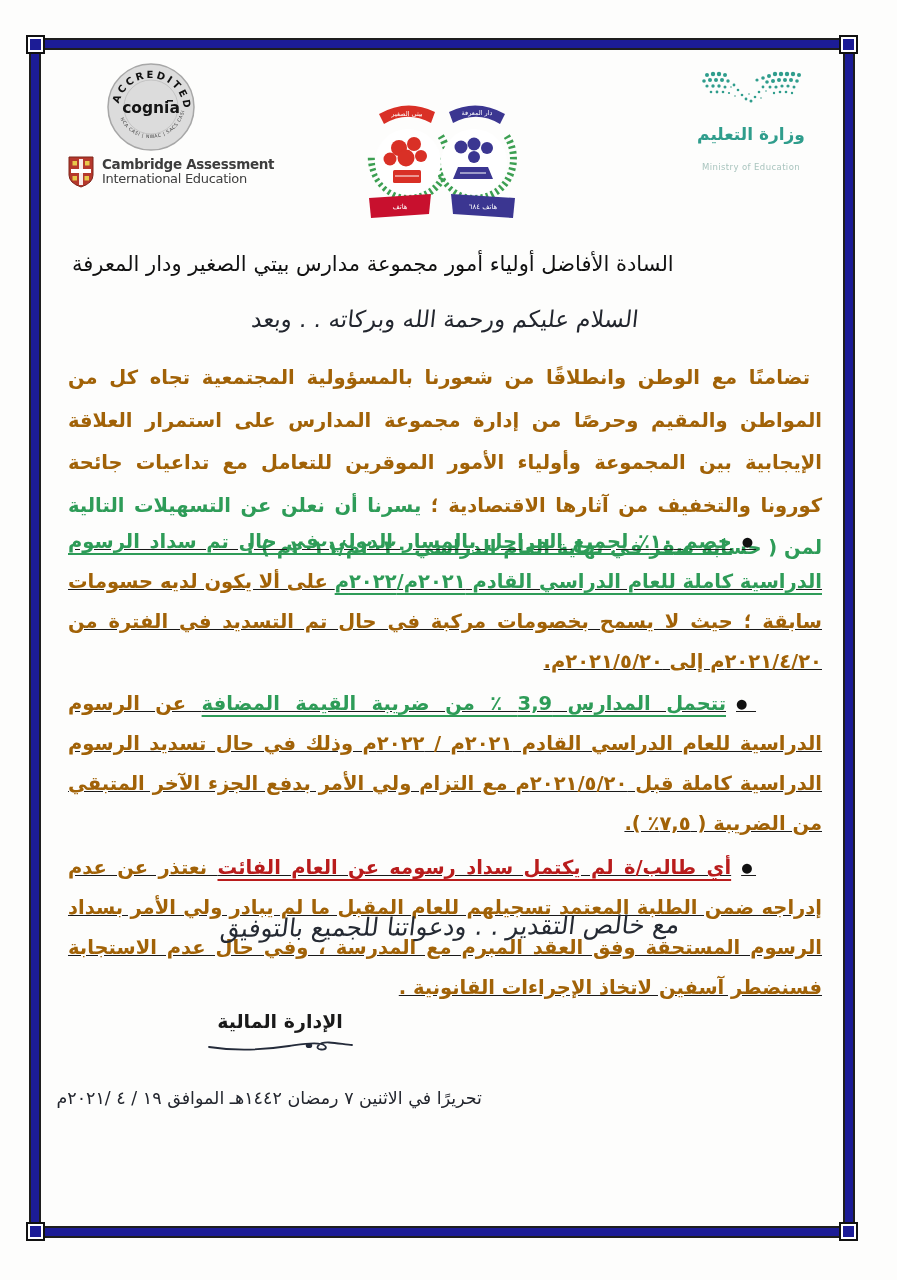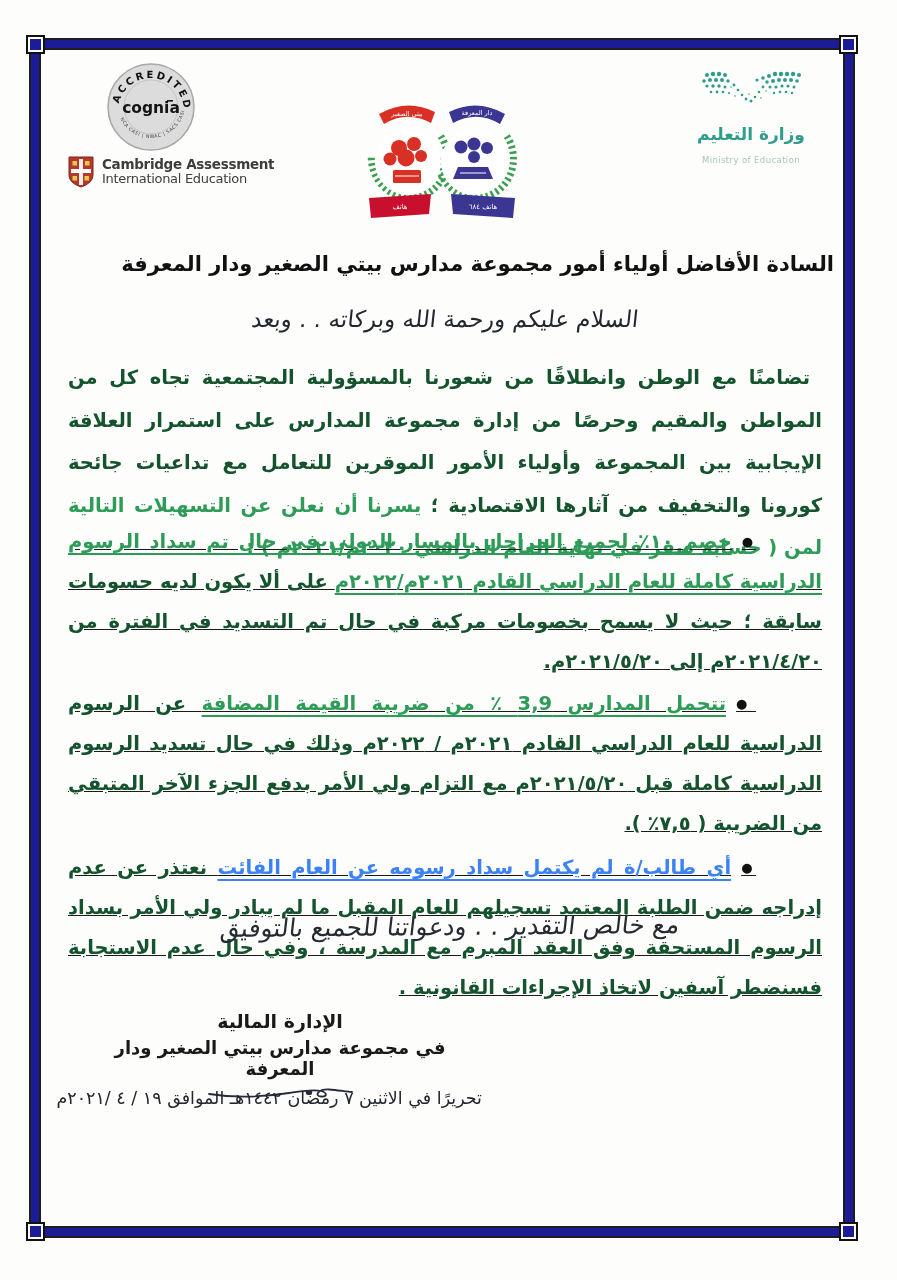--- a/index.html
+++ b/index.html
@@ -21,46 +21,46 @@
   .c-bl{left:-13px;bottom:-13px}.c-br{right:-13px;bottom:-13px}
 
   
   .cognia{position:absolute;left:106px;top:62px;width:90px;height:90px;}
   .cambridge{position:absolute;left:68px;top:152px;width:210px;height:40px;display:flex;gap:8px;align-items:center;}
   .cam-text{line-height:1.1;color:#3d3d3d;font-weight:bold;font-size:13.5px;letter-spacing:-0.3px;}
   .cam-text .l2{font-weight:normal;font-size:13px;}
   .school-logo{position:absolute;left:361px;top:90px;width:162px;height:138px;}
   .ministry{position:absolute;left:676px;top:70px;width:150px;height:80px;text-align:center;}
   .ministry .ar{font-size:17px;font-weight:bold;color:#2f9d8c;margin-top:14px;letter-spacing:0.5px;}
-  .ministry .en{font-size:8.5px;color:#a9c4be;margin-top:11px;letter-spacing:0.4px;}
+  .ministry .en{font-size:8.5px;color:#a9c4be;margin-top:18px;letter-spacing:0.4px;}
   .title{
-    position:absolute;left:80px;top:252px;width:754px;direction:rtl;
-    text-align:right;font-size:21px;font-weight:bold;color:#111;
+    position:absolute;left:72px;top:252px;width:754px;direction:rtl;
+    text-align:left;font-size:21px;font-weight:normal;color:#111;
   }
   .greeting{
     position:absolute;left:68px;top:306px;width:754px;direction:rtl;text-align:center;
     font-size:23px;color:#22262e;transform:skewX(-6deg);
   }
   .intro{
     position:absolute;left:68px;top:357px;width:754px;direction:rtl;
     text-align:justify;font-size:19.5px;font-weight:bold;line-height:42.5px;
     text-indent:12px;
   }
   .bullets{position:absolute;left:68px;top:522px;width:754px;direction:rtl;text-decoration:underline;}
   .bullet-para{
     text-align:justify;font-size:19.5px;font-weight:bold;line-height:40px;
     text-indent:66px;margin:0 0 2px 0;
   }
   .bullet-para.last{margin-top:4px;}
   .bdot{font-size:13px;vertical-align:2px;padding-left:10px;color:#111;}
   .run{}
-  .k{color:#14532d;}
+  .k{color:#a16207;}
   .g{color:#2e9c58;}
   .gu{color:#2e9c58;text-decoration:underline;text-decoration-thickness:2px;text-underline-offset:5px;}
-  .ru{color:#3b82f6;text-decoration:underline;text-decoration-thickness:2px;text-underline-offset:5px;}
+  .ru{color:#b91c1c;text-decoration:underline;text-decoration-thickness:2px;text-underline-offset:5px;}
   .closing{
     position:absolute;left:120px;top:912px;width:660px;direction:rtl;text-align:center;
     font-size:25px;color:#252a33;transform:skewX(-7deg) rotate(-0.5deg);
   }
   .signature{position:absolute;left:88px;top:1010px;width:384px;text-align:center;direction:rtl;}
   .signature .dept{font-size:19px;font-weight:bold;}
   .signature .org{font-size:18px;font-weight:bold;margin-top:5px;}
   .signature .squiggle{margin:2px auto 0 auto;display:block;}
   .sig-date{
     position:absolute;left:92px;top:1088px;width:390px;direction:rtl;text-align:right;
@@ -223,19 +223,18 @@
 <div class="bullets">
   <div class="bullet-para"><span class="bdot">●</span><span><span class="run gu">خصم ١٠٪ لجميع المراحل بالمسار الدولي في حال تم سداد الرسوم الدراسية كاملة للعام الدراسي القادم ٢٠٢١م/٢٠٢٢م</span><span class="run k"> على ألا يكون لديه حسومات سابقة ؛ حيث لا يسمح بخصومات مركبة في حال تم التسديد في الفترة من ٢٠٢١/٤/٢٠م إلى ٢٠٢١/٥/٢٠م.</span></span></div>
   <div class="bullet-para"><span class="bdot">●</span><span><span class="run gu">تتحمل المدارس 3,9 ٪ من ضريبة القيمة المضافة</span><span class="run k"> عن الرسوم الدراسية للعام الدراسي القادم ٢٠٢١م / ٢٠٢٢م وذلك في حال تسديد الرسوم الدراسية كاملة قبل ٢٠٢١/٥/٢٠م مع التزام ولي الأمر بدفع الجزء الآخر المتبقي من الضريبة ( ٧,٥٪ ).</span></span></div>
   <div class="bullet-para last"><span class="bdot">●</span><span><span class="run ru">أي طالب/ة لم يكتمل سداد رسومه عن العام الفائت</span><span class="run k"> نعتذر عن عدم إدراجه ضمن الطلبة المعتمد تسجيلهم للعام المقبل ما لم يبادر ولي الأمر بسداد الرسوم المستحقة وفق العقد المبرم مع المدرسة ، وفي حال عدم الاستجابة فسنضطر آسفين لاتخاذ الإجراءات القانونية .</span></span></div>
 </div>
 
 <div class="closing">مع خالص التقدير . . ودعواتنا للجميع بالتوفيق</div>
 
 <div class="signature">
   <div class="dept">الإدارة المالية</div>
-  <div class="org">في مجموعة مدارس بيتي الصغير ودار المعرفة</div>
   <svg class="squiggle" width="150" height="22" viewBox="0 0 150 22">
     <path d="M4,13 C30,17 58,16 84,12 C98,10 108,8 116,10 C123,12 122,16 116,15.5 C109,15 113,8 124,8.5 C133,9 142,11 147,11" fill="none" stroke="#242b3a" stroke-width="1.8" stroke-linecap="round"></path>
     <ellipse cx="104" cy="11.5" rx="3.2" ry="2.6" fill="#242b3a"></ellipse>
   </svg>
 </div>
 <div class="sig-date">تحريرًا في الاثنين  ٧ رمضان ١٤٤٢هـ الموافق ١٩ / ٤ /٢٠٢١م</div>
 
 </body></html>

